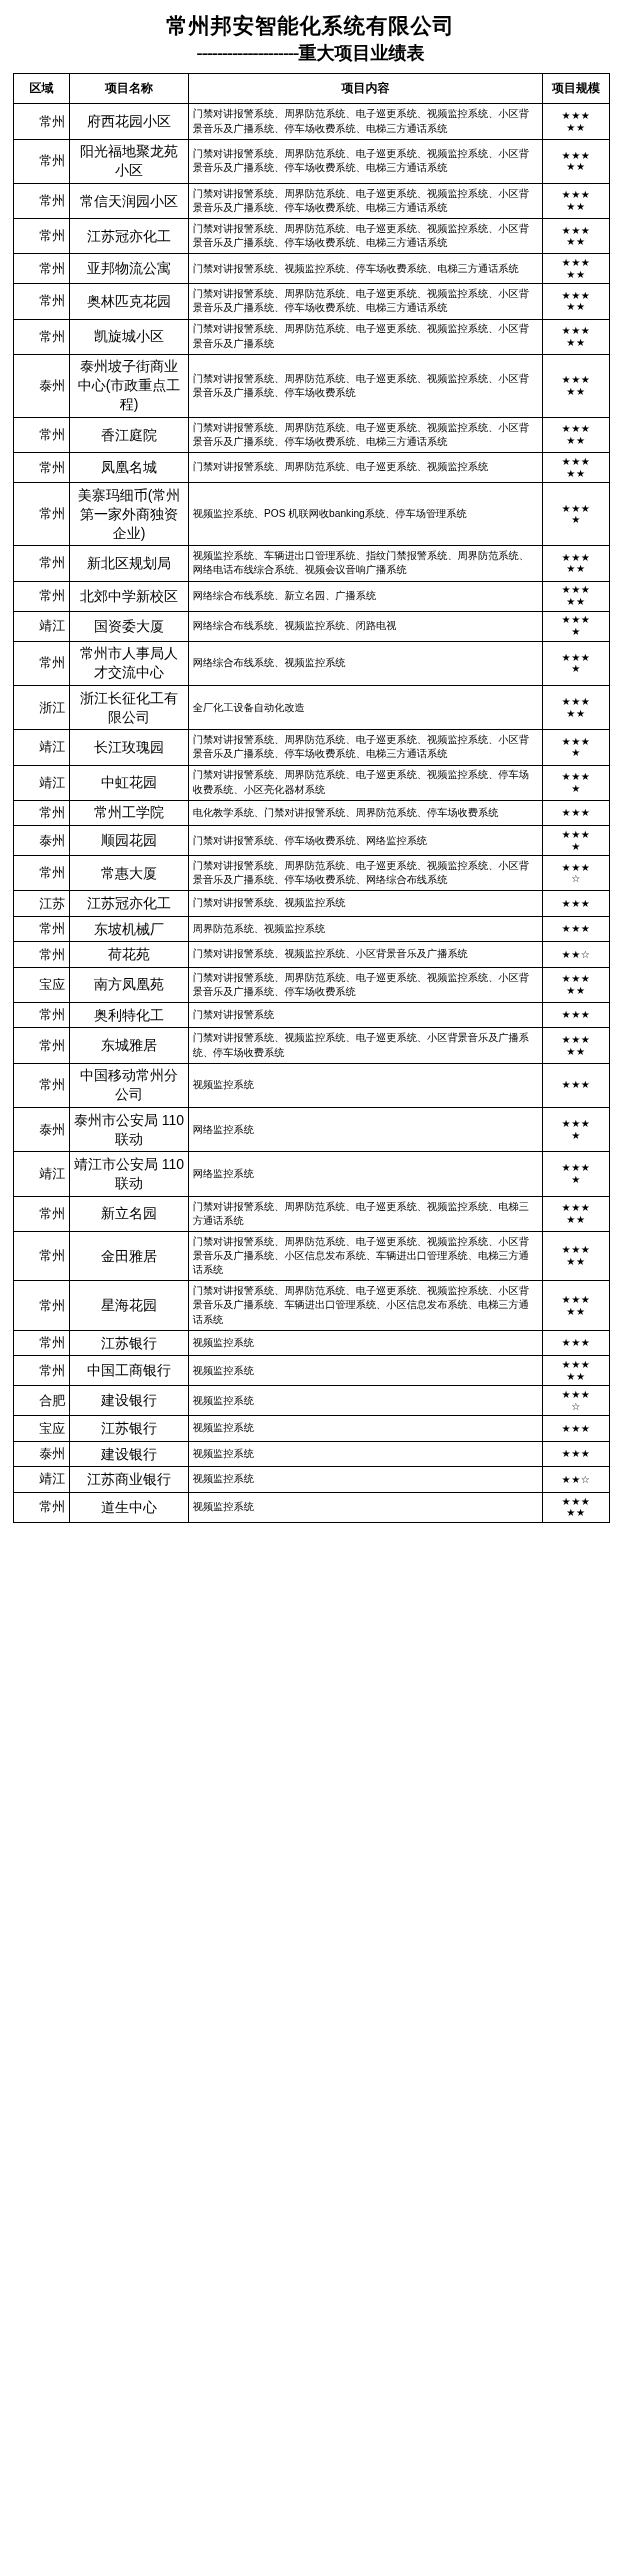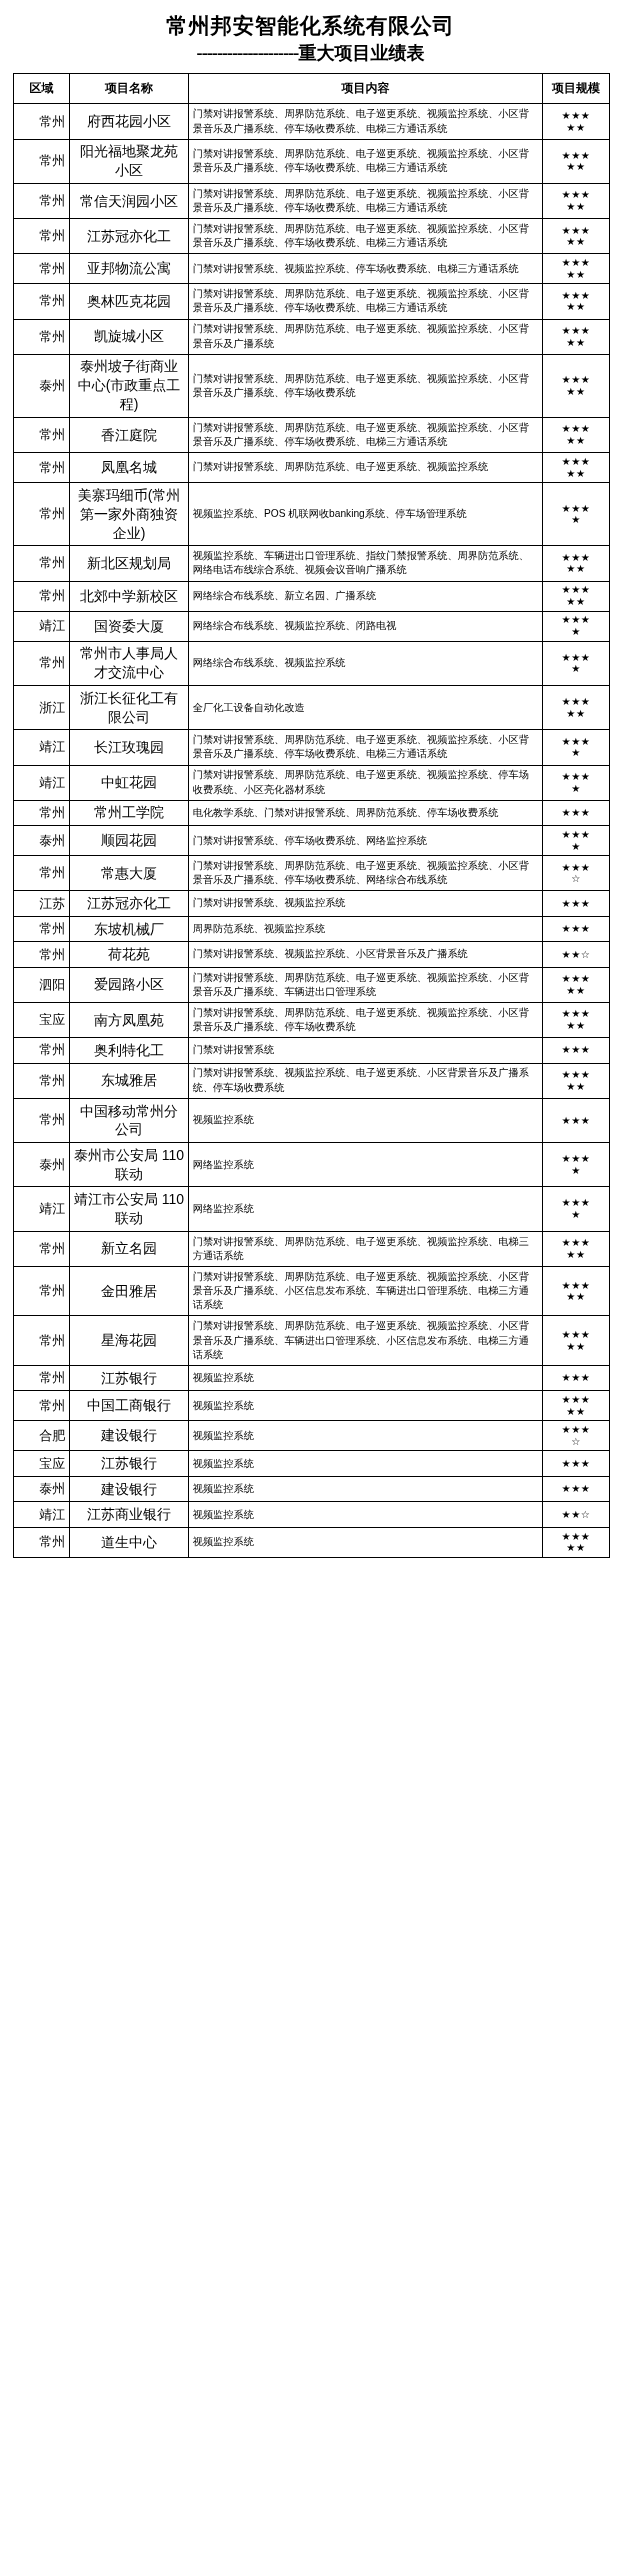--- a/index.html
+++ b/index.html
@@ -271,27 +271,20 @@
           <td class="content">周界防范系统、视频监控系统</td>
           <td class="scale">★★★</td>
         </tr>
         <tr>
           <td class="area">常州</td>
           <td class="name">荷花苑</td>
           <td class="content">门禁对讲报警系统、视频监控系统、小区背景音乐及广播系统</td>
           <td class="scale">★★☆</td>
         </tr>
         <tr>
-          <td class="area">泗阳</td>
-          <td class="name">爱园路小区</td>
-          <td class="content">门禁对讲报警系统、周界防范系统、电子巡更系统、视频监控系统、小区背景音乐及广播系统、车辆进出口管理系统</td>
-          <td class="scale">★★★
-★★</td>
-        </tr>
-        <tr>
           <td class="area">宝应</td>
           <td class="name">南方凤凰苑</td>
           <td class="content">门禁对讲报警系统、周界防范系统、电子巡更系统、视频监控系统、小区背景音乐及广播系统、停车场收费系统</td>
           <td class="scale">★★★
 ★★</td>
         </tr>
         <tr>
           <td class="area">常州</td>
           <td class="name">奥利特化工</td>
           <td class="content">门禁对讲报警系统</td>

